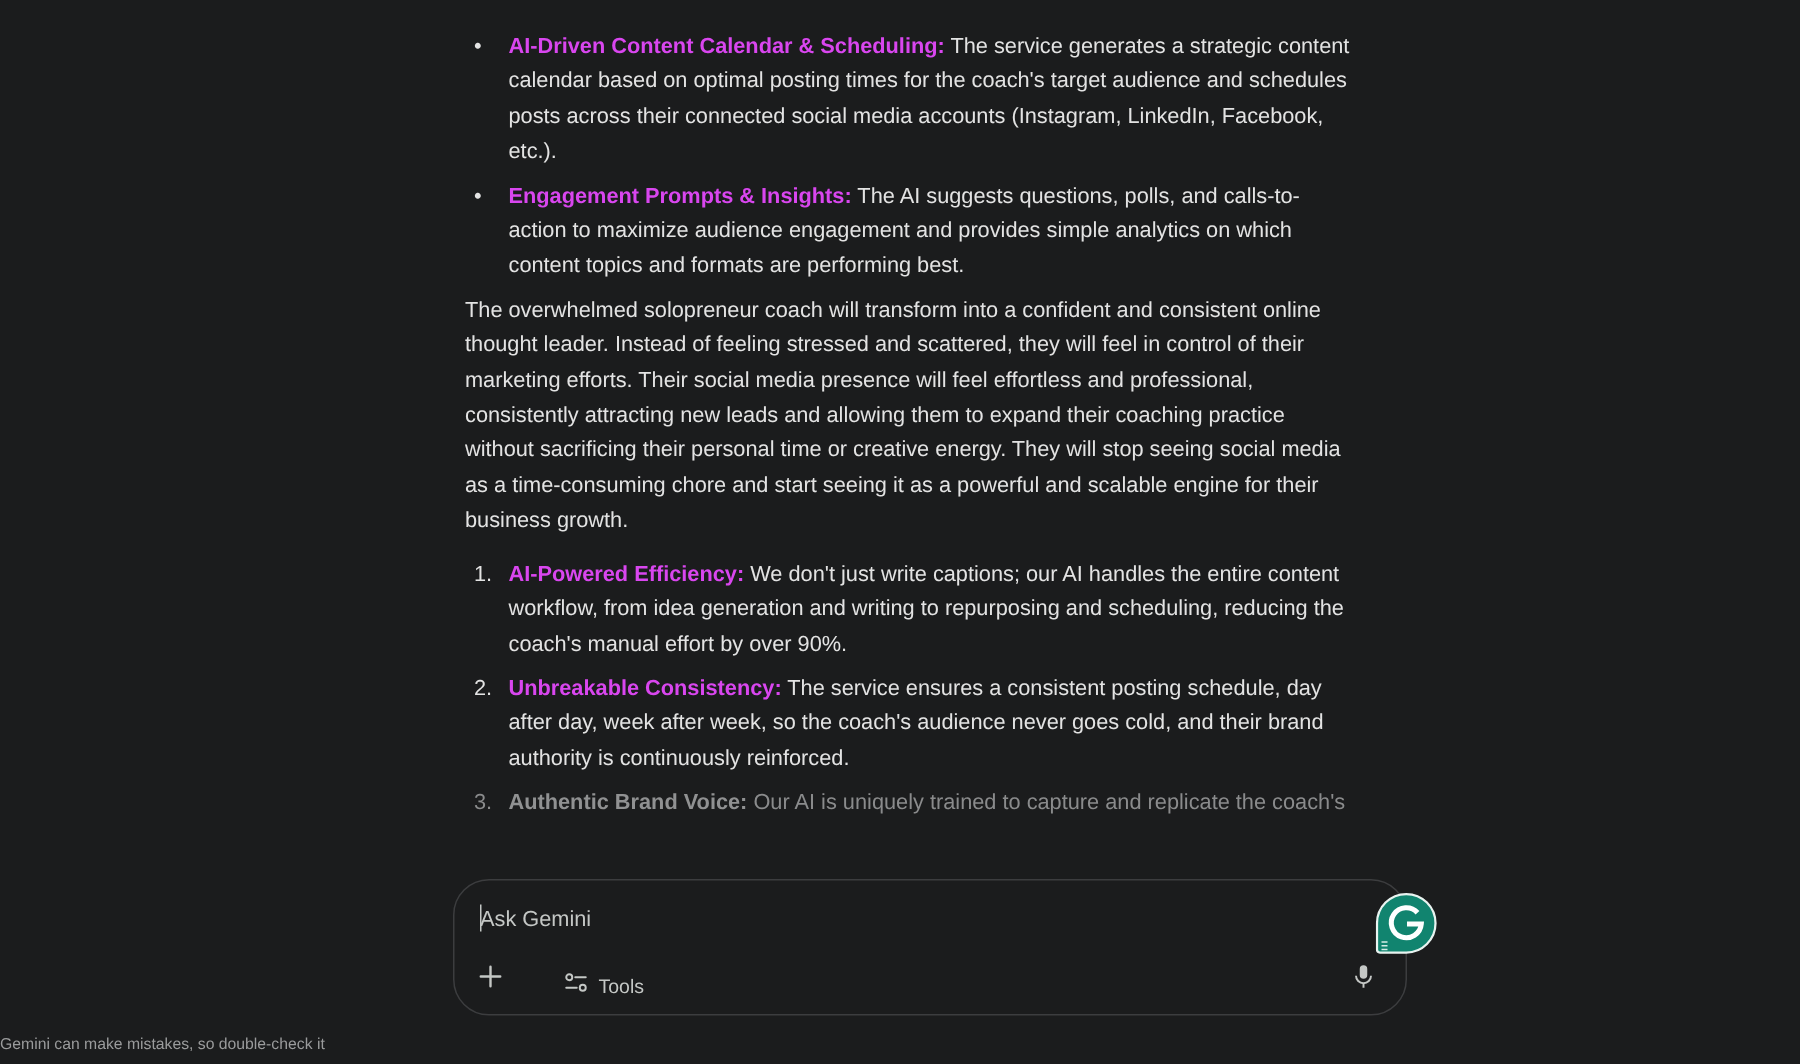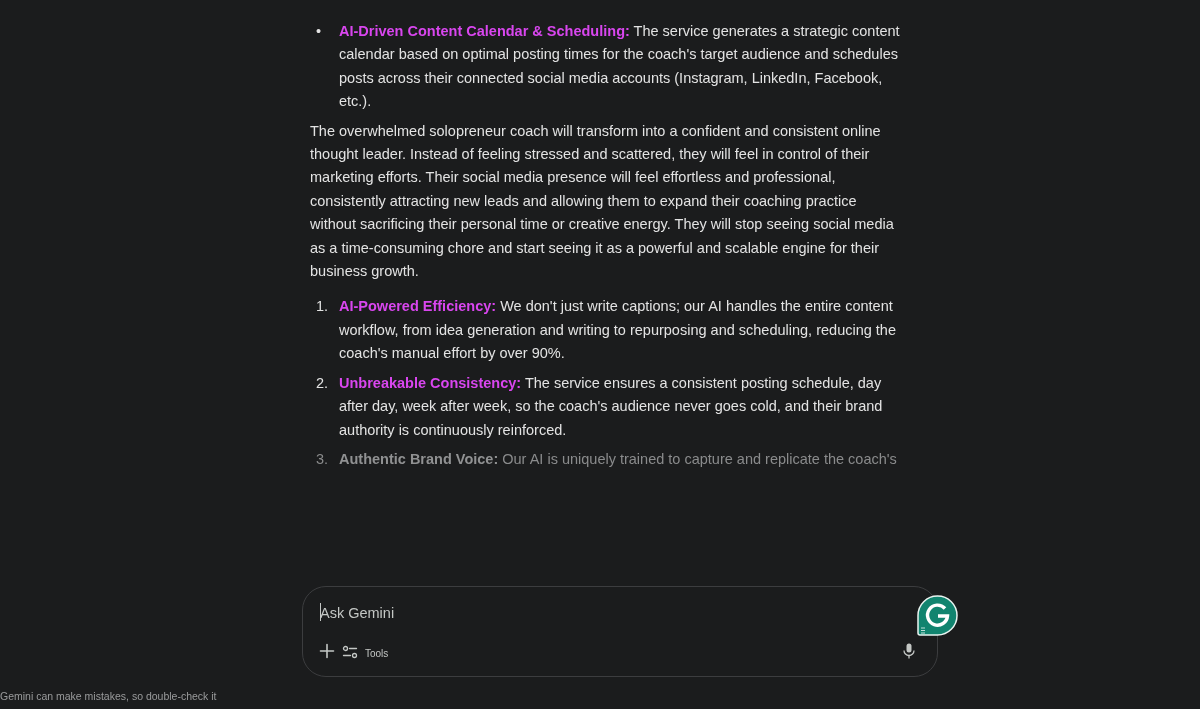--- a/index.html
+++ b/index.html
@@ -43,23 +43,23 @@
     }
     .input-field::placeholder { color: #c4c7c5; }
     .cursor {
       position: absolute; left: 17px; top: 16px; width: 1px; height: 18px; background: #c4c7c5;
     }
     .plus-btn {
       position: absolute; left: 12px; top: 54px; width: 24px; height: 24px;
       display: flex; align-items: center; justify-content: center; cursor: pointer;
     }
     .tools-btn {
-      position: absolute; left: 39px; top: 54px; height: 24px;
-      display: flex; align-items: center; gap: 7px; cursor: pointer;
-      font-size: 10px; color: #c4c7c5;
+      position: absolute; left: 73px; top: 54px; height: 24px;
+      display: flex; align-items: flex-end; gap: 7px; cursor: pointer;
+      font-size: 13px; color: #c4c7c5;
     }
     .mic-btn {
       position: absolute; right: 16px; top: 54px; width: 24px; height: 24px;
       display: flex; align-items: center; justify-content: center; cursor: pointer;
     }
     .grammarly {
       position: absolute; left: 917px; top: 595px; width: 41px; height: 41px; cursor: pointer;
     }
     .disclaimer {
       position: absolute; left: 0; right: 0; top: 690px; text-align: left;
@@ -68,20 +68,23 @@
   </style>
 </head>
 <body>
 
 <div class="page">
 
   <div class="content">
     <ul class="bullets">
       <li>
         <b>AI-Driven Content Calendar &amp; Scheduling:</b><span> The service generates a strategic content calendar based on optimal posting times for the coach's target audience and schedules posts across their connected social media accounts (Instagram, LinkedIn, Facebook, etc.).</span>
+      </li>
+      <li>
+        <b>Engagement Prompts &amp; Insights:</b><span> The AI suggests questions, polls, and calls-to-action to maximize audience engagement and provides simple analytics on which content topics and formats are performing best.</span>
       </li>
     </ul>
 
     <p class="para">The overwhelmed solopreneur coach will transform into a confident and consistent online thought leader. Instead of feeling stressed and scattered, they will feel in control of their marketing efforts. Their social media presence will feel effortless and professional, consistently attracting new leads and allowing them to expand their coaching practice without sacrificing their personal time or creative energy. They will stop seeing social media as a time-consuming chore and start seeing it as a powerful and scalable engine for their business growth.</p>
 
     <ol class="usps">
       <li>
         <span class="num">1.</span>
         <b>AI-Powered Efficiency:</b><span> We don't just write captions; our AI handles the entire content workflow, from idea generation and writing to repurposing and scheduling, reducing the coach's manual effort by over 90%.</span>
       </li>

